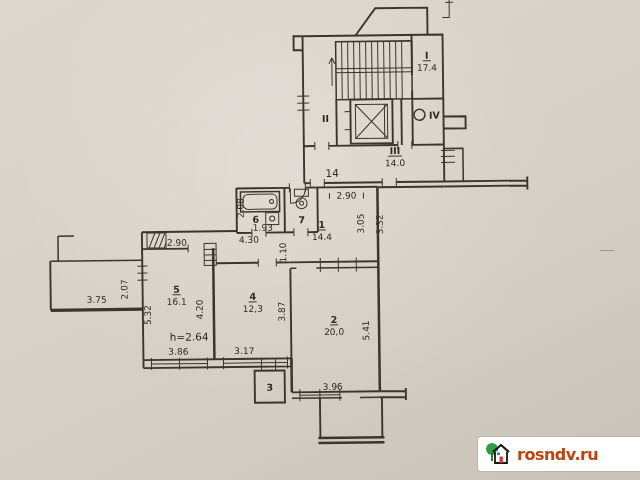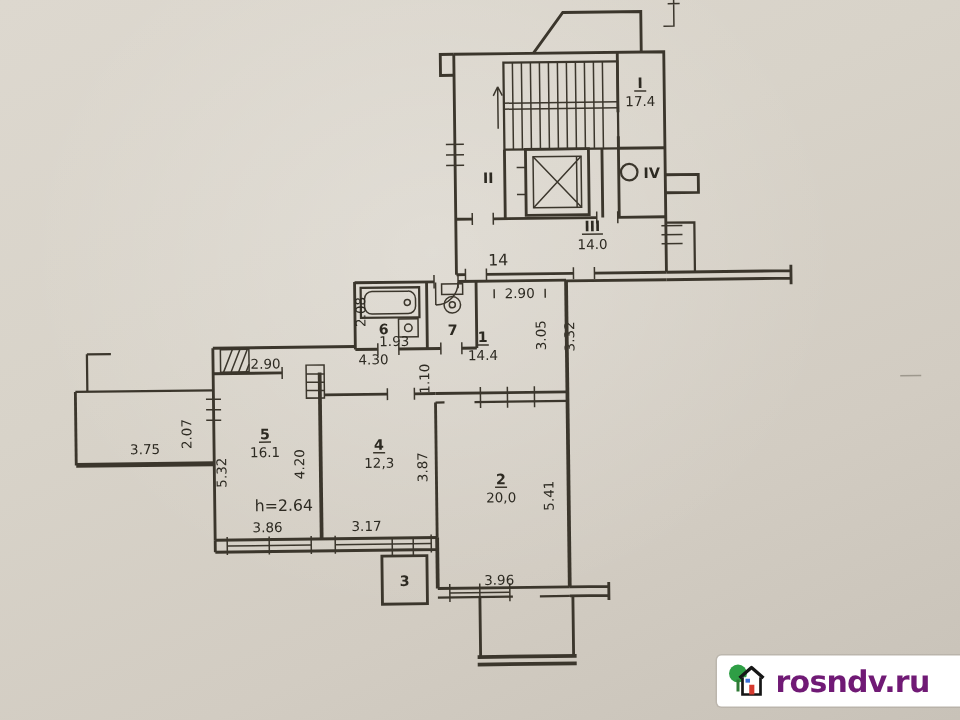--- a/index.html
+++ b/index.html
@@ -20,21 +20,21 @@
   text.t{font-family:"DejaVu Sans",sans-serif;fill:#2d2a22;font-size:9px;text-anchor:middle;}
   text.big{font-size:10.5px;}
   text.rm{font-size:9.5px;font-weight:bold;}
   .faint{opacity:.35;}
   .wm{
     position:absolute;left:478px;top:437px;width:162px;height:34px;
     background:#ffffff;display:flex;align-items:center;gap:5px;
     padding-left:6px;box-sizing:border-box;border-radius:3px 0 0 3px;
     box-shadow:0 0 0 1px rgba(0,0,0,.08);
   }
-  .wm-text{font-weight:bold;font-size:20px;color:#701a75;letter-spacing:-.5px;
+  .wm-text{font-weight:bold;font-size:16px;color:#c2410c;letter-spacing:-.5px;
     font-family:"DejaVu Sans",sans-serif;}
 </style>
 </head>
 <body>
 
 <div class="photo">
   <svg class="plan" width="640" height="480" viewBox="0 0 640 480">
     <g transform="rotate(-0.7 320 240)">
 
       <g>

